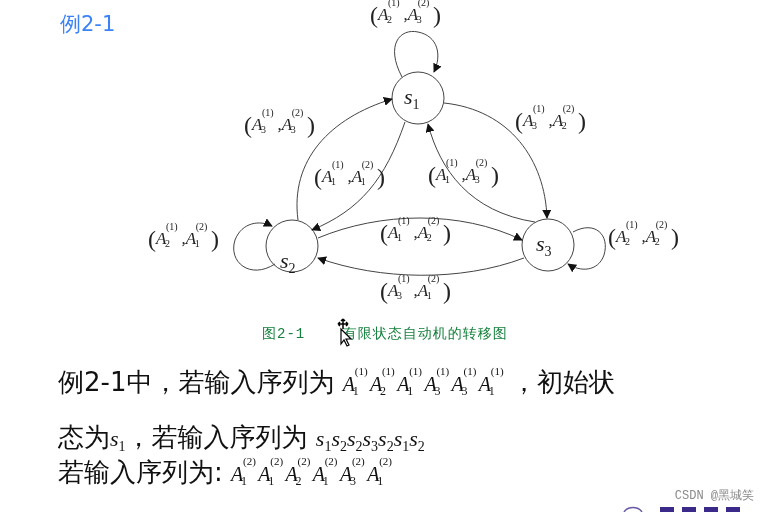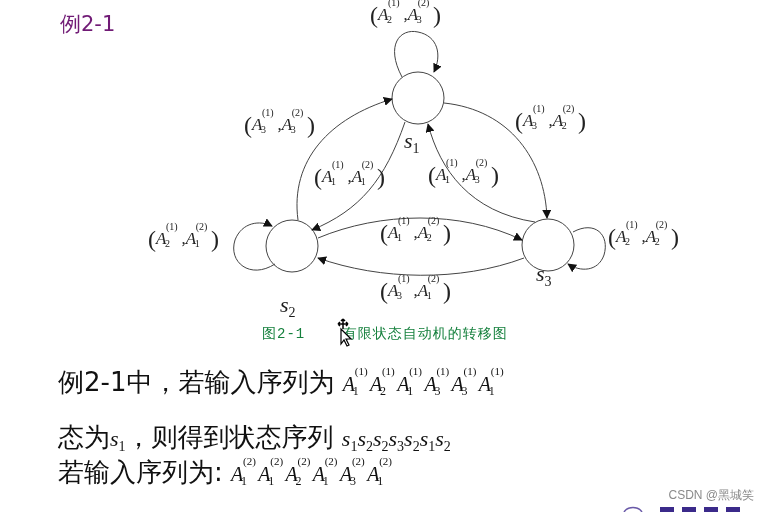--- a/index.html
+++ b/index.html
@@ -1,40 +1,40 @@
 <!DOCTYPE html>
 <html><head>
 <meta charset="utf-8">
 <style>
   html, body { margin: 0; padding: 0; background: #ffffff; }
   body { width: 766px; height: 512px; position: relative; overflow: hidden;
          font-family: "DejaVu Serif", "Liberation Serif", serif; color: #1a1a1a; }
   .abs { position: absolute; }
-  .title { left: 60px; top: 10px; font-size: 21px; color: #701a75; font-family: "DejaVu Sans", "Liberation Sans", sans-serif; }
+  .title { left: 60px; top: 10px; font-size: 21px; color: #3b82f6; font-family: "DejaVu Sans", "Liberation Sans", sans-serif; }
   svg.diagram { position: absolute; left: 0; top: 0; }
   .lbl { position: absolute; font-family: "Liberation Serif", "DejaVu Serif", serif; font-size: 17px; white-space: nowrap; color: #222; }
   .lbl .paren { font-size: 24px; vertical-align: -3px; font-weight: 300; }
   .lbl i { font-style: italic; }
   .m { display: inline-block; position: relative; margin-right: 1px; }
   .m i { font-style: italic; }
   .m .sp { position: absolute; left: 10px; top: -8px; font-size: 10px; font-style: normal; }
   .m .sb { position: absolute; left: 9px; top: 9px; font-size: 10px; font-style: normal; }
   .m .pad { display: inline-block; width: 14px; }
-  .node-label { position: absolute; font-family: "Liberation Serif", "DejaVu Serif", serif; font-style: italic; font-size: 22px; margin-top: 44px; }
+  .node-label { position: absolute; font-family: "Liberation Serif", "DejaVu Serif", serif; font-style: italic; font-size: 22px; }
   .node-label sub { font-size: 14px; font-style: normal; }
   .caption { left: 262px; top: 325px; font-size: 14px; color: #15803d; font-family: Liberation Mono, monospace; letter-spacing: 1px; }
   .cursor { position: absolute; left: 335px; top: 317px; }
   .para { position: absolute; left: 58px; font-size: 26px; font-family: "DejaVu Sans", "Liberation Sans", sans-serif; color: #111; white-space: nowrap; }
   .para .mathseq { font-family: "Liberation Serif", "DejaVu Serif", serif; font-size: 20px; }
   .para .mathseq .m .sp { left: 12px; top: -8px; font-size: 11px; }
   .para .mathseq .m .sb { left: 10px; top: 11px; font-size: 12px; }
   .para .mathseq .m .pad { width: 14px; }
   .s-seq { font-family: "Liberation Serif", "DejaVu Serif", serif; font-style: italic; font-size: 22px; }
   .s-seq sub { font-style: normal; font-size: 14px; }
-  .watermark { right: 12px; top: 487px; font-size: 12px; color: #8a8a8a; font-family: Liberation Sans, sans-serif; }
+  .watermark { right: 12px; top: 487px; font-size: 12px; color: #8a8a8a; font-family: Liberation Mono, monospace; }
   .logo-strip { left: 620px; top: 504px; width: 146px; height: 8px; }
 </style>
 </head>
 <body>
 
 <div class="abs title">例2-1</div>
 
 <svg class="diagram" width="766" height="360" viewBox="0 0 766 360">
   <defs>
     <marker id="ah" viewBox="0 0 10 10" refX="9" refY="5" markerWidth="9" markerHeight="9" orient="auto-start-reverse">
@@ -62,21 +62,21 @@
     <path d="M535,222 C470,212 440,170 428,124" marker-end="url(#ah)"></path>
 
     <path d="M318,238 C380,212 460,210 522,240" marker-end="url(#ah)"></path>
 
     <path d="M524,258 C460,282 380,280 318,258" marker-end="url(#ah)"></path>
   </g>
 </svg>
 
 <div class="node-label" style="left:404px; top:84px;"><span>s</span><sub>1</sub></div>
 <div class="node-label" style="left:280px; top:248px;"><span>s</span><sub>2</sub></div>
-<div class="node-label" style="left:536px; top:217px;"><span>s</span><sub>3</sub></div>
+<div class="node-label" style="left:536px; top:231px;"><span>s</span><sub>3</sub></div>
 
 <div class="lbl" style="left:370px; top:2px;"><span class="paren">(</span><span class="m"><i>A</i><span class="sp">(1)</span><span class="sb">2</span><span class="pad"></span></span>,<span class="m"><i>A</i><span class="sp">(2)</span><span class="sb">3</span><span class="pad"></span></span><span class="paren">)</span></div>
 <div class="lbl" style="left:244px; top:112px;"><span class="paren">(</span><span class="m"><i>A</i><span class="sp">(1)</span><span class="sb">3</span><span class="pad"></span></span>,<span class="m"><i>A</i><span class="sp">(2)</span><span class="sb">3</span><span class="pad"></span></span><span class="paren">)</span></div>
 <div class="lbl" style="left:515px; top:108px;"><span class="paren">(</span><span class="m"><i>A</i><span class="sp">(1)</span><span class="sb">3</span><span class="pad"></span></span>,<span class="m"><i>A</i><span class="sp">(2)</span><span class="sb">2</span><span class="pad"></span></span><span class="paren">)</span></div>
 <div class="lbl" style="left:314px; top:164px;"><span class="paren">(</span><span class="m"><i>A</i><span class="sp">(1)</span><span class="sb">1</span><span class="pad"></span></span>,<span class="m"><i>A</i><span class="sp">(2)</span><span class="sb">1</span><span class="pad"></span></span><span class="paren">)</span></div>
 <div class="lbl" style="left:428px; top:162px;"><span class="paren">(</span><span class="m"><i>A</i><span class="sp">(1)</span><span class="sb">1</span><span class="pad"></span></span>,<span class="m"><i>A</i><span class="sp">(2)</span><span class="sb">3</span><span class="pad"></span></span><span class="paren">)</span></div>
 <div class="lbl" style="left:148px; top:226px;"><span class="paren">(</span><span class="m"><i>A</i><span class="sp">(1)</span><span class="sb">2</span><span class="pad"></span></span>,<span class="m"><i>A</i><span class="sp">(2)</span><span class="sb">1</span><span class="pad"></span></span><span class="paren">)</span></div>
 <div class="lbl" style="left:380px; top:220px;"><span class="paren">(</span><span class="m"><i>A</i><span class="sp">(1)</span><span class="sb">1</span><span class="pad"></span></span>,<span class="m"><i>A</i><span class="sp">(2)</span><span class="sb">2</span><span class="pad"></span></span><span class="paren">)</span></div>
 <div class="lbl" style="left:608px; top:224px;"><span class="paren">(</span><span class="m"><i>A</i><span class="sp">(1)</span><span class="sb">2</span><span class="pad"></span></span>,<span class="m"><i>A</i><span class="sp">(2)</span><span class="sb">2</span><span class="pad"></span></span><span class="paren">)</span></div>
 <div class="lbl" style="left:380px; top:278px;"><span class="paren">(</span><span class="m"><i>A</i><span class="sp">(1)</span><span class="sb">3</span><span class="pad"></span></span>,<span class="m"><i>A</i><span class="sp">(2)</span><span class="sb">1</span><span class="pad"></span></span><span class="paren">)</span></div>
@@ -87,23 +87,24 @@
 <svg class="cursor" width="20" height="30" viewBox="0 0 20 30">
   <path d="M8,2 L8,12 M3,7 L13,7 M8,2 L6,4 M8,2 L10,4 M3,7 L5,5 M3,7 L5,9 M13,7 L11,5 M13,7 L11,9" stroke="#000" stroke-width="1.5" fill="none"></path>
   <path d="M6,12 L6,27 L9,23 L12,29 L14,28 L11,22 L16,22 z" fill="#fff" stroke="#000" stroke-width="1.2"></path>
 </svg>
 
 <div class="para" style="top:365px;">
   <span>例2-1中，若输入序列为</span>
   <span class="mathseq">
     <span class="m"><i>A</i><span class="sp">(1)</span><span class="sb">1</span><span class="pad"></span></span><span class="m"><i>A</i><span class="sp">(1)</span><span class="sb">2</span><span class="pad"></span></span><span class="m"><i>A</i><span class="sp">(1)</span><span class="sb">1</span><span class="pad"></span></span><span class="m"><i>A</i><span class="sp">(1)</span><span class="sb">3</span><span class="pad"></span></span><span class="m"><i>A</i><span class="sp">(1)</span><span class="sb">3</span><span class="pad"></span></span><span class="m"><i>A</i><span class="sp">(1)</span><span class="sb">1</span><span class="pad"></span></span>
   </span>
+  <span>，初始状</span>
 </div>
 <div class="para" style="top:420px;">
-  <span>态为</span><span class="s-seq">s<sub>1</sub></span><span>，则得到状态序列</span>
+  <span>态为</span><span class="s-seq">s<sub>1</sub></span><span>，若输入序列为</span>
   <span class="s-seq">s<sub>1</sub>s<sub>2</sub>s<sub>2</sub>s<sub>3</sub>s<sub>2</sub>s<sub>1</sub>s<sub>2</sub></span>
 </div>
 <div class="para" style="top:455px;">
   <span>若输入序列为:</span>
   <span class="mathseq">
     <span class="m"><i>A</i><span class="sp">(2)</span><span class="sb">1</span><span class="pad"></span></span><span class="m"><i>A</i><span class="sp">(2)</span><span class="sb">1</span><span class="pad"></span></span><span class="m"><i>A</i><span class="sp">(2)</span><span class="sb">2</span><span class="pad"></span></span><span class="m"><i>A</i><span class="sp">(2)</span><span class="sb">1</span><span class="pad"></span></span><span class="m"><i>A</i><span class="sp">(2)</span><span class="sb">3</span><span class="pad"></span></span><span class="m"><i>A</i><span class="sp">(2)</span><span class="sb">1</span><span class="pad"></span></span>
   </span>
 </div>
 
 <div class="abs watermark">CSDN @黑城笑</div>

